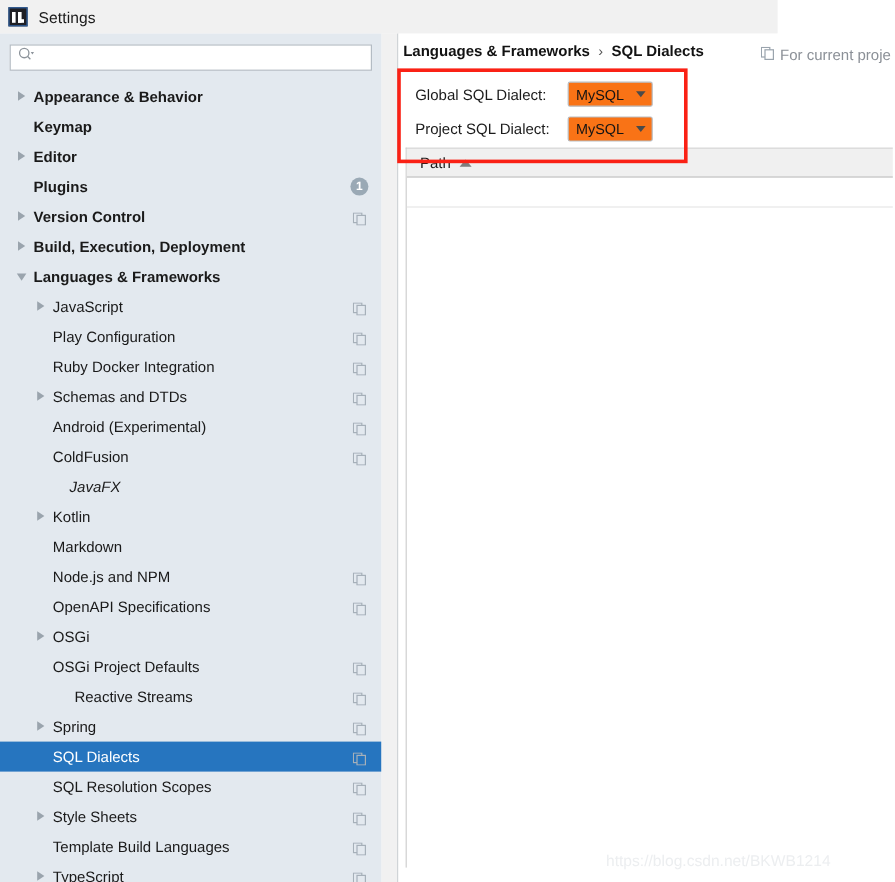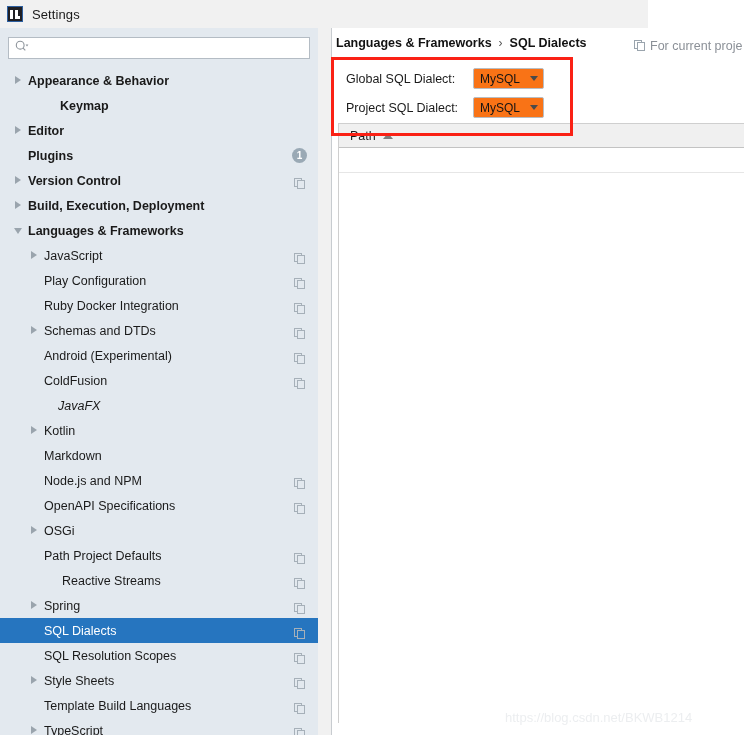--- a/index.html
+++ b/index.html
@@ -274,21 +274,21 @@
         </svg>
       </span>
       <input class="search-input" type="text" placeholder="" style="">
     </div>
 
     <div class="tree" id="tree">
         <div class="tree-row level0" style="padding-left: 14px;">
           <span class="arrow right"></span>
           <span class="tree-label">Appearance &amp; Behavior</span>
         </div>
-        <div class="tree-row level0" style="padding-left: 14px; gap: 32px;">
+        <div class="tree-row level0" style="padding-left: 14px;">
           <span class="arrow"></span>
           <span class="tree-label">Keymap</span>
         </div>
         <div class="tree-row level0" style="padding-left: 14px;">
           <span class="arrow right"></span>
           <span class="tree-label">Editor</span>
         </div>
         <div class="tree-row level0" style="padding-left: 14px;">
           <span class="arrow"></span>
           <span class="tree-label">Plugins</span>
@@ -385,21 +385,21 @@
               <rect x="0.5" y="0.5" width="7" height="8" fill="#e3e9ef" stroke="#a6b0b9" stroke-width="1"></rect>
               <rect x="3.5" y="2.5" width="7" height="8" fill="#e3e9ef" stroke="#a6b0b9" stroke-width="1"></rect>
             </svg></span>
         </div>
         <div class="tree-row level1" style="padding-left: 30px;">
           <span class="arrow right"></span>
           <span class="tree-label">OSGi</span>
         </div>
         <div class="tree-row level1" style="padding-left: 30px;">
           <span class="arrow"></span>
-          <span class="tree-label">Path Project Defaults</span>
+          <span class="tree-label">OSGi Project Defaults</span>
           <span class="copy-icon"><svg width="11" height="11" viewBox="0 0 11 11">
               <rect x="0.5" y="0.5" width="7" height="8" fill="#e3e9ef" stroke="#a6b0b9" stroke-width="1"></rect>
               <rect x="3.5" y="2.5" width="7" height="8" fill="#e3e9ef" stroke="#a6b0b9" stroke-width="1"></rect>
             </svg></span>
         </div>
         <div class="tree-row level1" style=" margin-left: 48px;">
           <span class="arrow"></span>
           <span class="tree-label">Reactive Streams</span>
           <span class="copy-icon"><svg width="11" height="11" viewBox="0 0 11 11">
               <rect x="0.5" y="0.5" width="7" height="8" fill="#e3e9ef" stroke="#a6b0b9" stroke-width="1"></rect>

